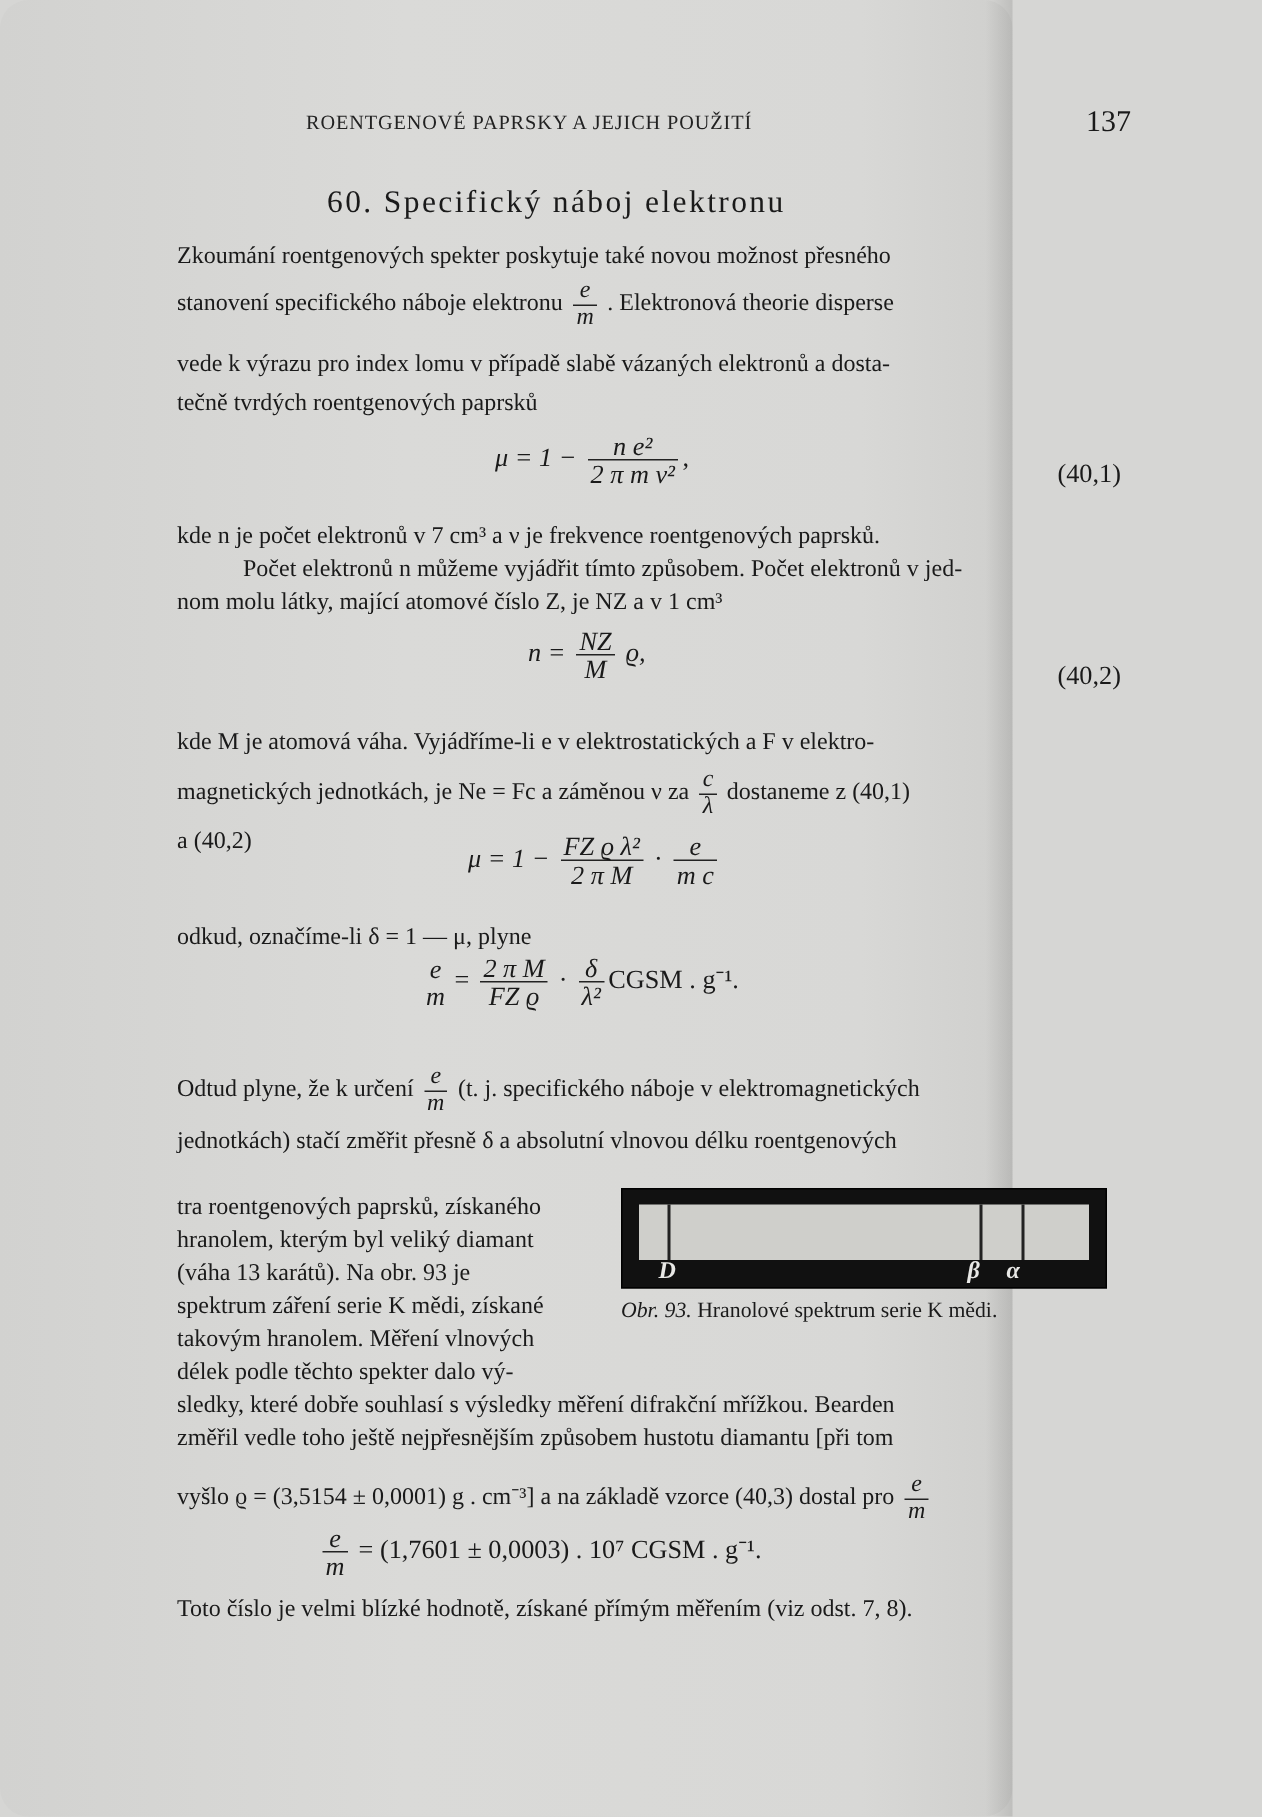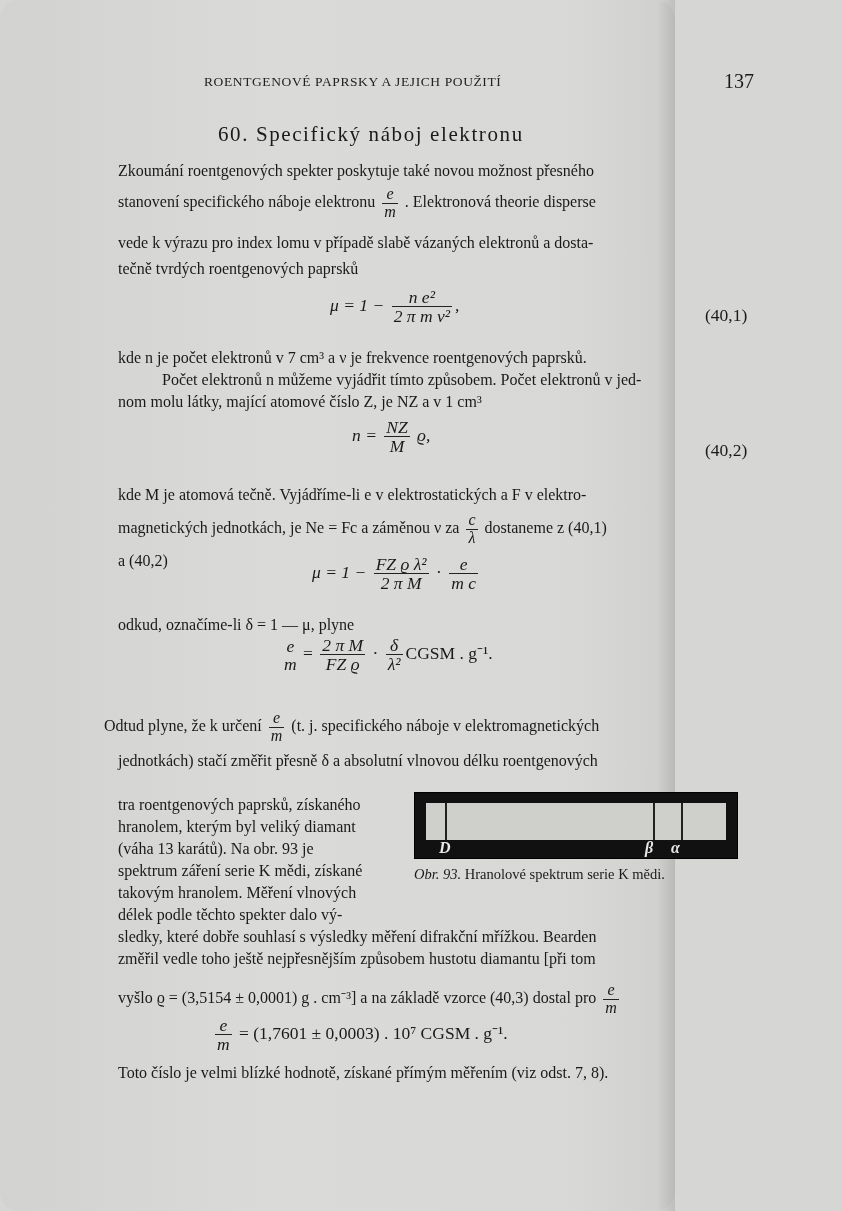--- a/index.html
+++ b/index.html
@@ -81,21 +81,21 @@
   <div class="abs line" style="left:118px; top:371px;margin-left:44px;">Počet elektronů n můžeme vyjádřit tímto způsobem. Počet elektronů v jed-</div>
   <div class="abs line" style="left:118px; top:393px;">nom molu látky, mající atomové číslo Z, je NZ a v 1 cm³</div>
 
   <div class="abs eq" style="left:352px; top:418px;">
     <span class="it">n =</span>
     <span class="frac"><span class="num">NZ</span><span class="den">M</span></span>
     <span class="it">ϱ,</span>
   </div>
   <div class="abs eqno" style="left:705px; top:440px;">(40,2)</div>
 
-  <div class="abs line" style="left:118px; top:486px;">kde M je atomová tečně. Vyjádříme-li e v elektrostatických a F v elektro-</div>
+  <div class="abs line" style="left:118px; top:486px;">kde M je atomová váha. Vyjádříme-li e v elektrostatických a F v elektro-</div>
   <div class="abs line" style="left:118px; top:512px;">
     <span>magnetických jednotkách, je Ne = Fc a záměnou ν za</span>
     <span class="frac"><span class="num">c</span><span class="den">λ</span></span>
     <span>dostaneme z (40,1)</span>
   </div>
   <div class="abs line" style="left:118px; top:552px;">a (40,2)</div>
 
   <div class="abs eq" style="left:312px; top:555px;">
     <span class="it">μ = 1 −</span>
     <span class="frac"><span class="num">FZ ϱ λ²</span><span class="den">2 π M</span></span>
@@ -106,21 +106,21 @@
   <div class="abs line" style="left:118px; top:616px;">odkud, označíme-li δ = 1 — μ, plyne</div>
 
   <div class="abs eq" style="left:282px; top:636px;">
     <span class="frac" style="margin:0"><span class="den">e</span><span class="den">m</span></span>
     <span>=</span>
     <span class="frac"><span class="num">2 π M</span><span class="den b">FZ ϱ</span></span>
     <span>·</span>
     <span class="frac"><span class="num">δ</span><span class="den">λ²</span></span><span>CGSM . g⁻¹.</span>
   </div>
 
-  <div class="abs line" style="left:104px; top:710px;">
+  <div class="abs line" style="left:118px; top:710px;">
     <span>Odtud plyne, že k určení</span>
     <span class="frac"><span class="num">e</span><span class="den">m</span></span>
     <span>(t. j. specifického náboje v elektromagnetických</span>
   </div>
   <div class="abs line" style="left:118px; top:752px;">jednotkách) stačí změřit přesně δ a absolutní vlnovou délku roentgenových</div>
   <div class="abs line" style="left:118px; top:796px;">tra roentgenových paprsků, získaného</div>
   <div class="abs line" style="left:118px; top:818px;">hranolem, kterým byl veliký diamant</div>
   <div class="abs line" style="left:118px; top:840px;">(váha 13 karátů). Na obr. 93 je</div>
   <div class="abs line" style="left:118px; top:862px;text-align:center;">spektrum záření serie K mědi, získané</div>
   <div class="abs line" style="left:118px; top:884px;">takovým hranolem. Měření vlnových</div>

